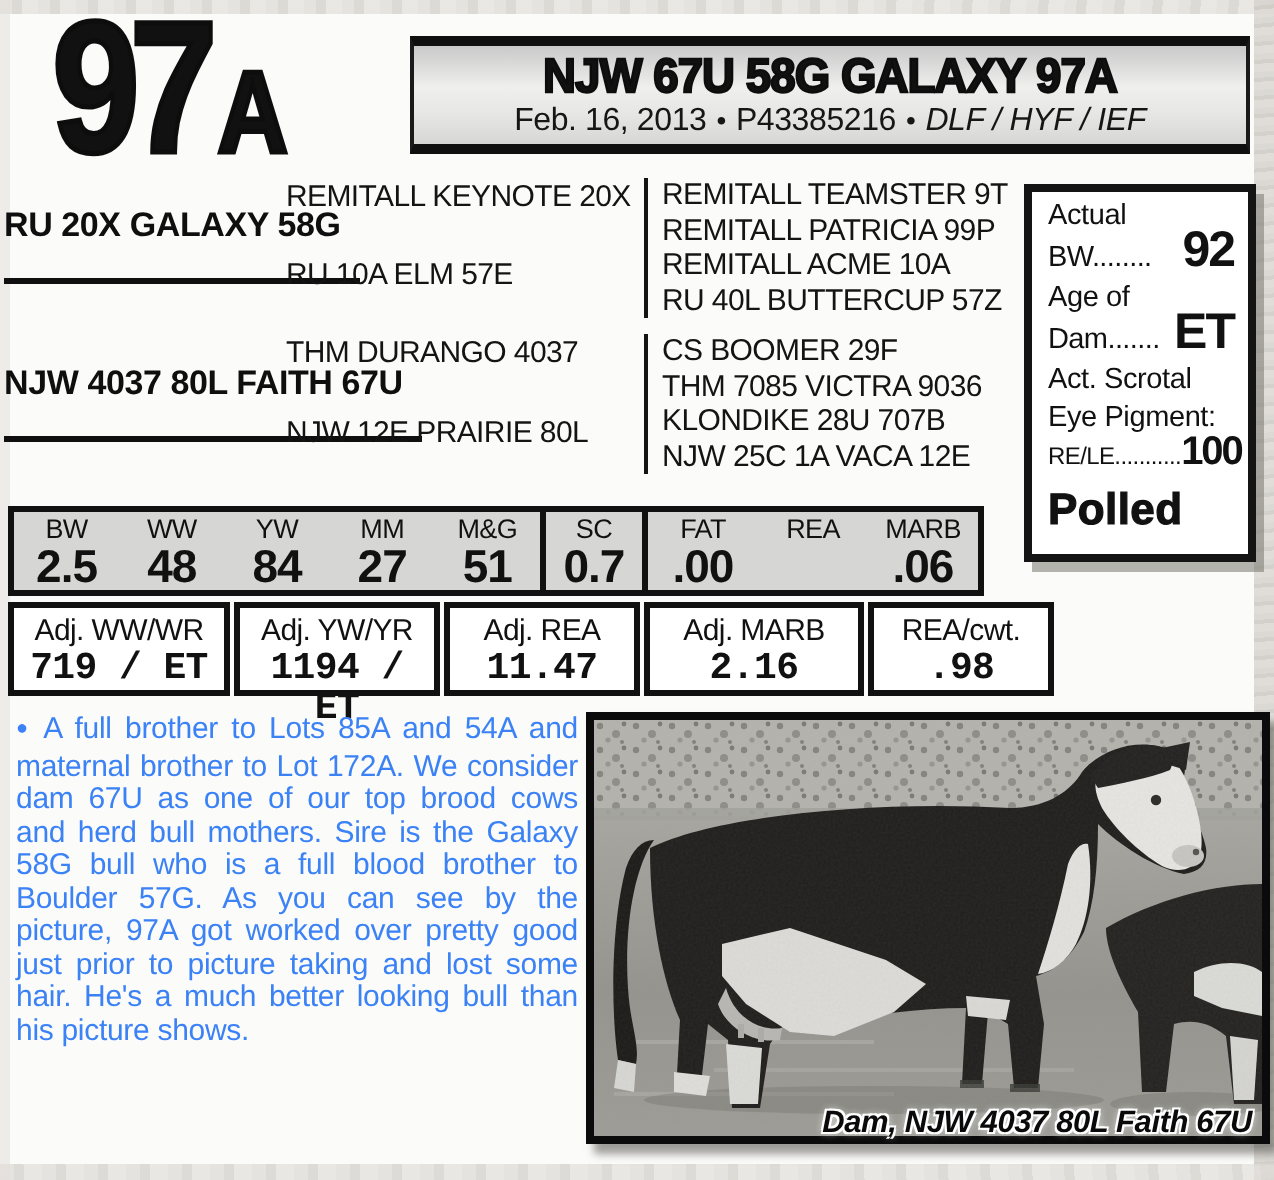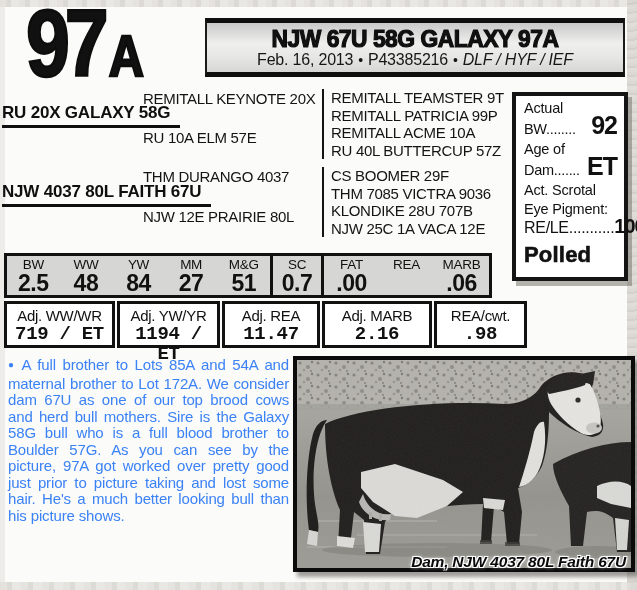--- a/index.html
+++ b/index.html
@@ -29,34 +29,34 @@
        display:flex;flex-direction:column;justify-content:center;align-items:center;}
   .hdr-title{font-weight:bold;font-size:24px;line-height:25px;letter-spacing:-.5px;
        transform:scaleX(.95);transform-origin:center;-webkit-text-stroke:1.2px #0d0d0d;}
   .hdr-sub{font-size:16px;line-height:18px;letter-spacing:-.2px;color:#161616;}
   .hdr-sub .it{font-style:italic;}
   .hdr-sub .b{padding:0 5px;font-size:14px;}
 
   
   .ped-anc{position:absolute;font-size:15px;letter-spacing:-.3px;white-space:nowrap;color:#141414;}
   .ped-parent{position:absolute;font-size:17px;font-weight:bold;letter-spacing:-.2px;white-space:nowrap;
-       border-bottom:3px solid #0f0f0f;padding:0 10px 2px 0;color:#0f0f0f;}
+       border-bottom:3px solid #0f0f0f;padding:0 10px 16px 0;color:#0f0f0f;}
   .anc-group{position:absolute;border-left:2.5px solid #141414;padding-left:7px;
        font-size:15px;line-height:17.5px;letter-spacing:-.3px;white-space:nowrap;color:#141414;}
 
   
   .stats{position:absolute;left:512px;top:92px;width:116px;height:189px;box-sizing:border-box;
        background:#fff;border:4px solid #141414;box-shadow:4px 5px 0 rgba(120,118,112,.55);
        padding:5px 7px 3px 8px;display:flex;flex-direction:column;}
   .stat{margin-bottom:4px;}
   .stat .l1{font-size:14.5px;line-height:15px;letter-spacing:-.2px;}
   .stat .l2{display:flex;align-items:baseline;line-height:18px;}
   .stat .lead{font-size:14.5px;letter-spacing:-.3px;}
   .stat .val{margin-left:auto;font-weight:bold;font-size:25px;line-height:19px;letter-spacing:-1px;}
-  .stat.small .lead{font-size:16px;}
+  .stat.small .lead{font-size:12px;}
   .stat.small .val{font-size:20px;}
   .polled{font-weight:bold;font-size:22px;letter-spacing:.2px;margin-top:1px;-webkit-text-stroke:.6px #111;}
 
   
   .epd{position:absolute;left:4px;top:253px;width:488px;height:45px;box-sizing:border-box;
        background:#d6d6d5;border:3px solid #111;display:flex;}
   .epd-g{display:flex;box-sizing:border-box;}
   .epd-g.g1{width:263px;}
   .epd-g.g2{width:51px;border-left:3px solid #111;}
   .epd-g.g3{flex:1;border-left:3px solid #111;}

